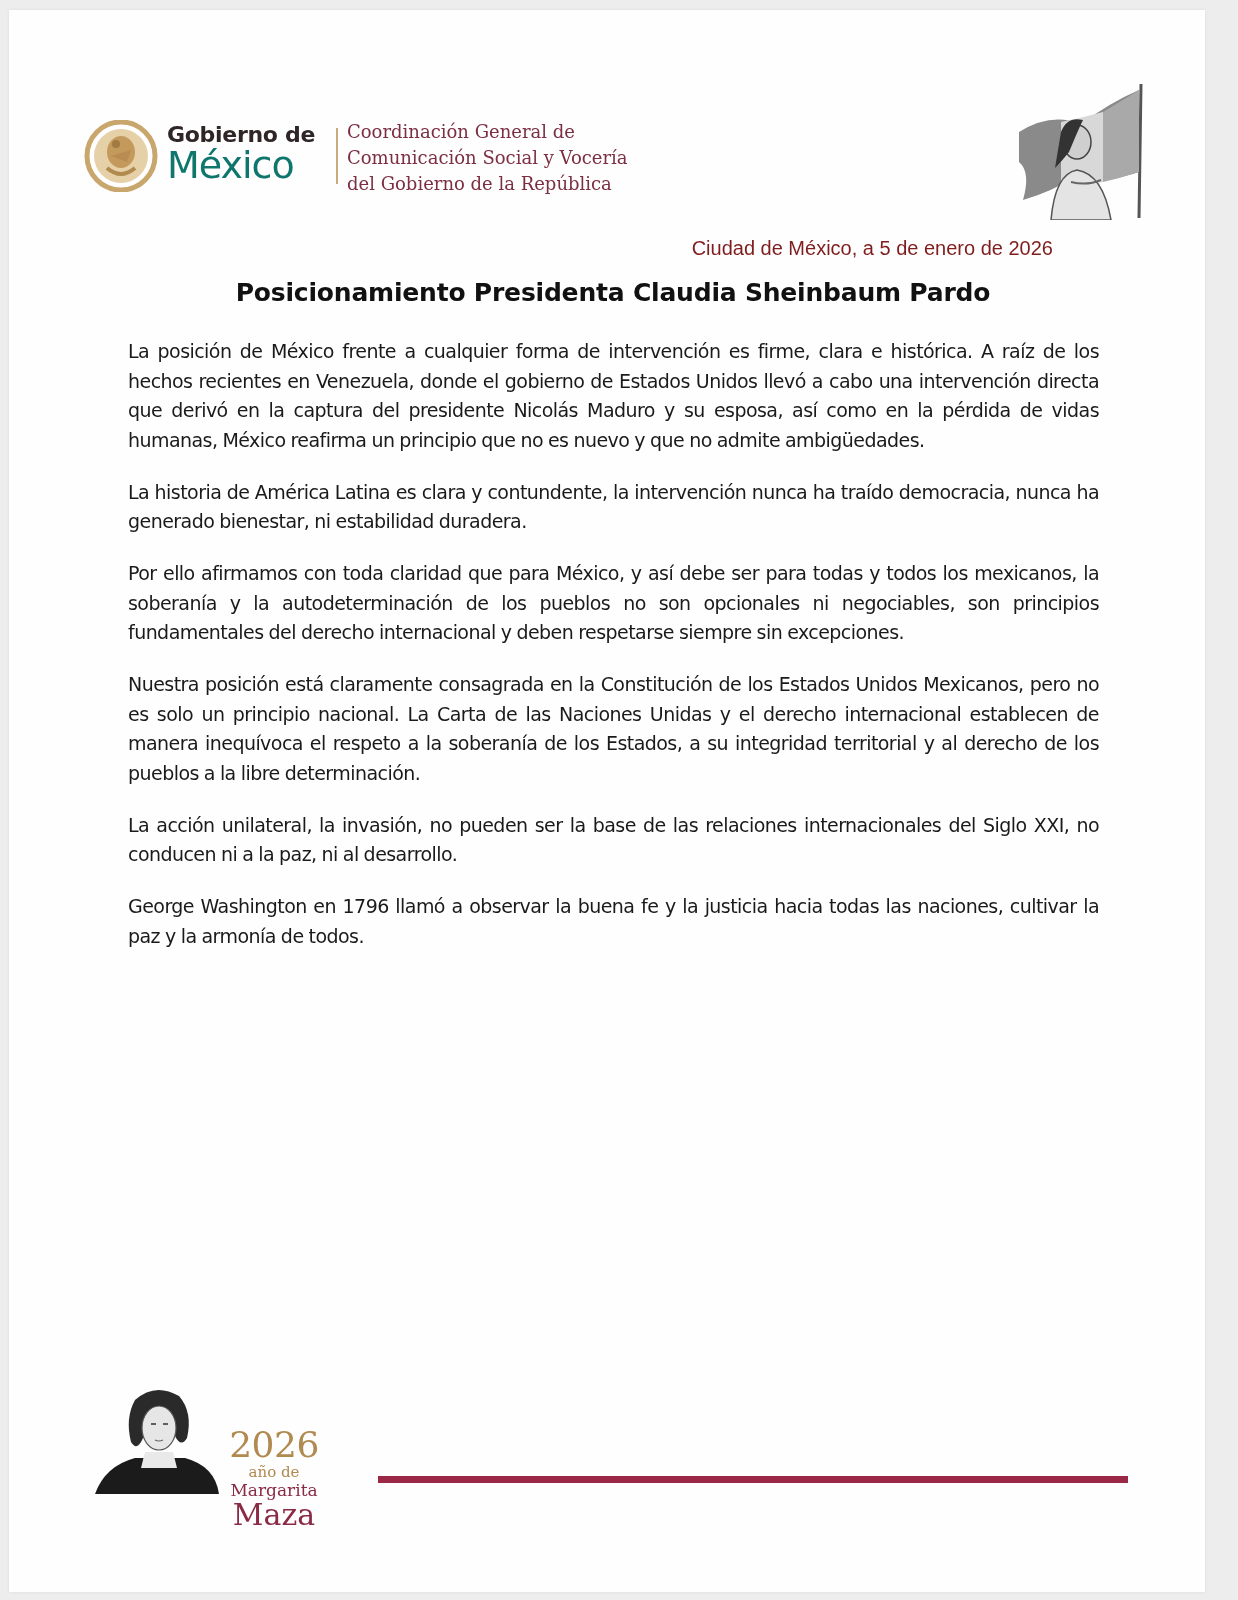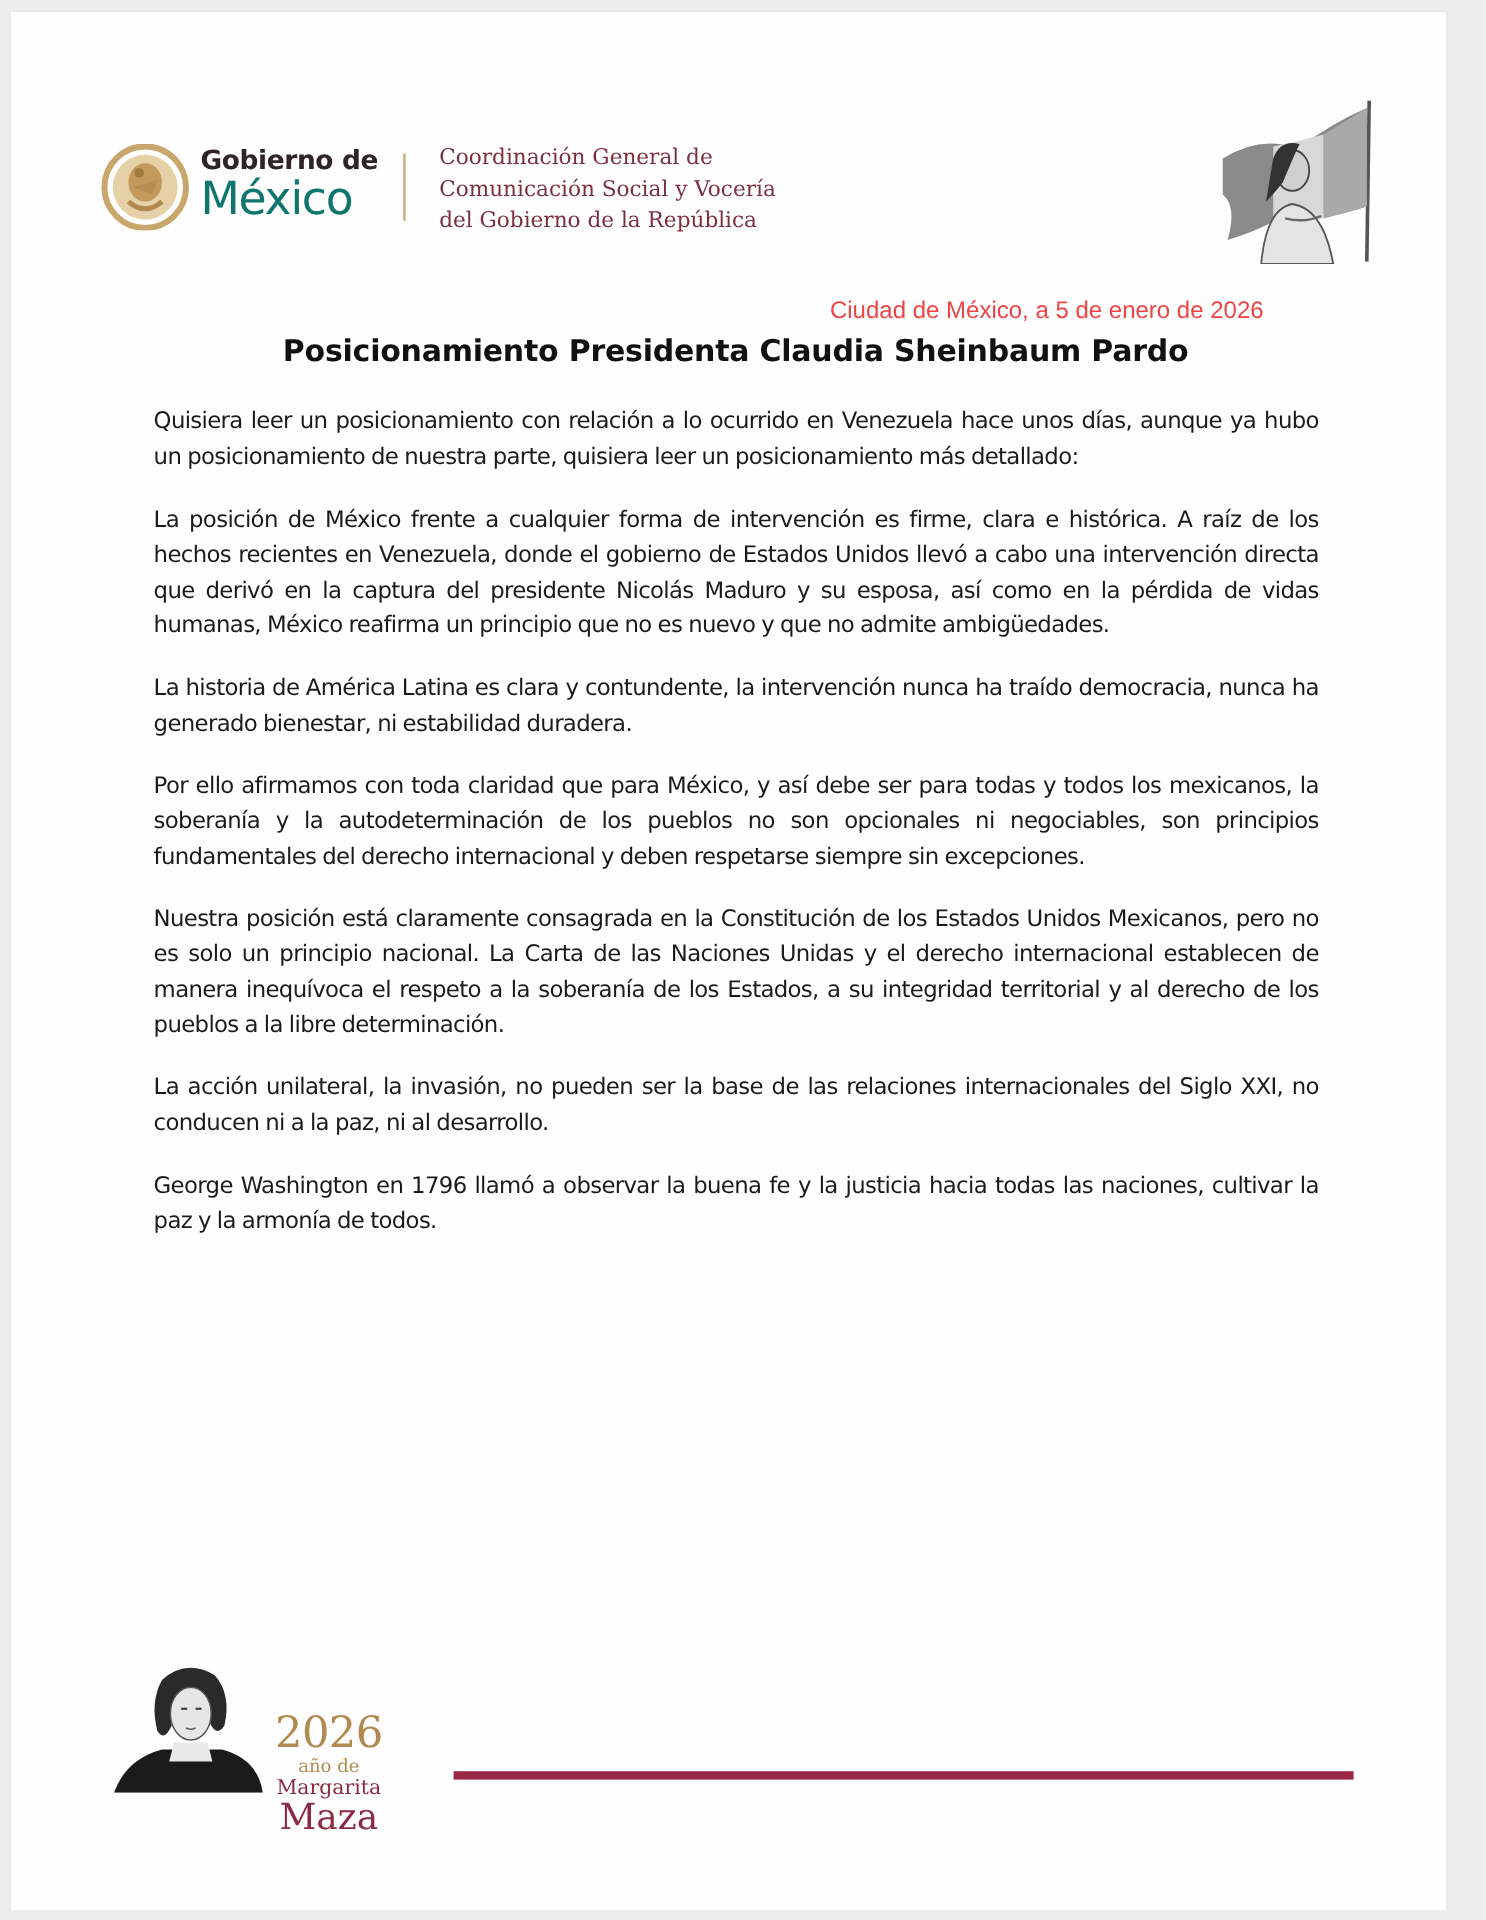--- a/index.html
+++ b/index.html
@@ -18,30 +18,30 @@
   .gob-text {
     position: absolute; left: 158px; top: 112px; color: #3a2b2d;
     font-family: "DejaVu Sans", sans-serif;
   }
   .gob-line1 { font-size: 22px; font-weight: bold; letter-spacing: -0.3px; line-height: 26px; color: #2f2527; }
   .gob-line2 { font-size: 38px; font-weight: normal; letter-spacing: -1px; line-height: 38px; color: #0f766e; margin-top: -2px; }
   .v-divider {
     position: absolute; left: 327px; top: 118px; width: 2px; height: 56px; background: #c9ab7e;
   }
   .coord-text {
-    position: absolute; left: 357px; top: 109px; color: #7c2e42;
+    position: absolute; left: 338px; top: 109px; color: #7c2e42;
     font-family: "DejaVu Serif", serif; font-size: 18px; line-height: 26px;
   }
   .flag-illus {
     position: absolute; left: 1002px; top: 72px; width: 136px; height: 138px;
   }
   
   .date {
-    position: absolute; right: 152px; top: 238px; font-family: "Liberation Sans", sans-serif;
-    font-size: 20px; color: #ef4444; white-space: nowrap;
+    position: absolute; right: 152px; top: 227px; font-family: "Liberation Sans", sans-serif;
+    font-size: 20px; color: #7f1d1d; white-space: nowrap;
   }
   .title {
     position: absolute; left: 0; width: 1208px; top: 268px; text-align: center;
     font-family: "DejaVu Sans", sans-serif; font-weight: bold; font-size: 25px; color: #111;
     letter-spacing: -0.2px;
   }
   .content {
     position: absolute; left: 119px; top: 327px; width: 971px;
     font-family: "DejaVu Sans", sans-serif; font-size: 19px; line-height: 29.5px;
     color: #1a1a1a; letter-spacing: -0.55px; word-spacing: -0.5px;
@@ -97,21 +97,20 @@
     <ellipse cx="66" cy="60" rx="14" ry="17" fill="#cfcfcf" stroke="#444" stroke-width="1.5"></ellipse>
     <path d="M50 50 Q56 34 72 38 Q68 46 58 70 Q50 80 44 86 Z" fill="#333"></path>
     <path d="M40 138 Q44 92 66 88 Q92 92 100 138 Z" fill="#e4e4e4" stroke="#555" stroke-width="1.5"></path>
     <path d="M60 100 Q76 104 90 98" stroke="#666" stroke-width="2" fill="none"></path>
   </svg>
 
   <div class="date">Ciudad de México, a 5 de enero de 2026</div>
   <div class="title">Posicionamiento Presidenta Claudia Sheinbaum Pardo</div>
 
   <div class="content">
-    <p>Quisiera leer un posicionamiento con relación a lo ocurrido en Venezuela hace unos días, aunque ya hubo un posicionamiento de nuestra parte, quisiera leer un posicionamiento más detallado:</p>
     <p>La posición de México frente a cualquier forma de intervención es firme, clara e histórica. A raíz de los hechos recientes en Venezuela, donde el gobierno de Estados Unidos llevó a cabo una intervención directa que derivó en la captura del presidente Nicolás Maduro y su esposa, así como en la pérdida de vidas humanas, México reafirma un principio que no es nuevo y que no admite ambigüedades.</p>
     <p>La historia de América Latina es clara y contundente, la intervención nunca ha traído democracia, nunca ha generado bienestar, ni estabilidad duradera.</p>
     <p>Por ello afirmamos con toda claridad que para México, y así debe ser para todas y todos los mexicanos, la soberanía y la autodeterminación de los pueblos no son opcionales ni negociables, son principios fundamentales del derecho internacional y deben respetarse siempre sin excepciones.</p>
     <p>Nuestra posición está claramente consagrada en la Constitución de los Estados Unidos Mexicanos, pero no es solo un principio nacional. La Carta de las Naciones Unidas y el derecho internacional establecen de manera inequívoca el respeto a la soberanía de los Estados, a su integridad territorial y al derecho de los pueblos a la libre determinación.</p>
     <p>La acción unilateral, la invasión, no pueden ser la base de las relaciones internacionales del Siglo XXI, no conducen ni a la paz, ni al desarrollo.</p>
     <p>George Washington en 1796 llamó a observar la buena fe y la justicia hacia todas las naciones, cultivar la paz y la armonía de todos.</p>
   </div>
 
   <svg class="portrait" viewBox="0 0 130 112">
     <path d="M0 112 Q10 84 40 76 L90 76 Q120 84 124 112 Z" fill="#1b1b1b"></path>

